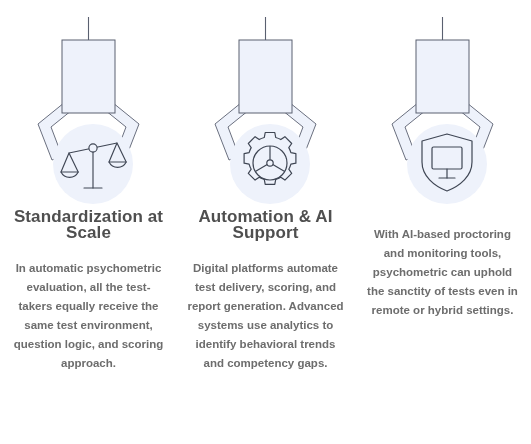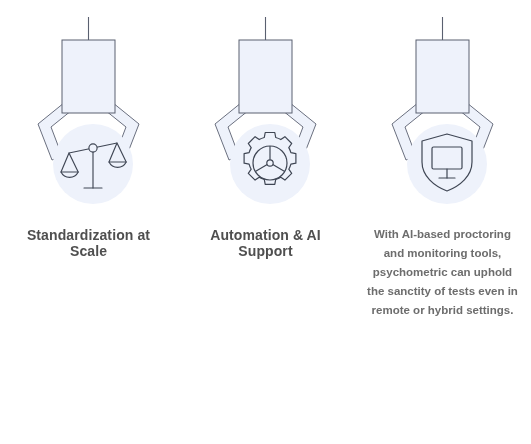--- a/index.html
+++ b/index.html
@@ -38,28 +38,28 @@
     height: 207px;
     position: relative;
   }
   .figure-svg {
     display: block;
     position: absolute;
     left: 0;
     top: 0;
   }
   .heading {
-    font-size: 14px;
+    font-size: 17px;
     font-weight: bold;
     color: #4f4f4f;
     text-align: center;
     line-height: 16px;
     letter-spacing: 0.1px;
     width: 150px;
-    margin-top: 20px;
+    margin-top: 2px;
   }
   .body-text {
     font-size: 11.5px;
     font-weight: bold;
     color: #6d6d6d;
     text-align: center;
     line-height: 19px;
     width: 152px;
     margin-top: 18px;
   }
@@ -93,20 +93,21 @@
           <line x1="93" y1="152" x2="93" y2="188"></line>
           <line x1="84" y1="188" x2="102" y2="188"></line>
           <path d="M 69 153 L 61 172 a 9.6 9.6 0 0 0 17.2 0 Z" fill="none"></path>
           <line x1="61" y1="172" x2="78.2" y2="172"></line>
           <path d="M 117 143 L 109 162 a 9.6 9.6 0 0 0 17.2 0 Z" fill="none"></path>
           <line x1="109" y1="162" x2="126.2" y2="162"></line>
         </g>
       </svg>
     </div>
     <div class="heading">Standardization at Scale</div>
+    <div class="body-text">In automatic psychometric evaluation, all the test-takers equally receive the same test environment, question logic, and scoring approach.</div>
   </div>
 
   <div class="column col-2">
     <div class="figure-wrap">
       <svg class="figure-svg" width="177" height="207" viewBox="0 0 177 207" xmlns="http://www.w3.org/2000/svg">
         <line x1="88.5" y1="17" x2="88.5" y2="40" stroke="#5a6070" stroke-width="1.1"></line>
         <path d="M 75 94 L 38 124 L 52 160 L 62 156 L 51 127 L 82 102 Z" fill="#eef2fb" stroke="#5a6070" stroke-width="0.9" stroke-linejoin="round"></path>
         <path d="M 102 94 L 139 124 L 125 160 L 115 156 L 126 127 L 95 102 Z" fill="#eef2fb" stroke="#5a6070" stroke-width="0.9" stroke-linejoin="round"></path>
         <path d="M 79 104 a 9.5 9.5 0 0 1 19 0 z" fill="#eef2fb" stroke="#5a6070" stroke-width="0.9"></path>
         <rect x="62" y="40" width="53" height="73" fill="#eef2fb" stroke="#5a6070" stroke-width="1"></rect>
@@ -116,20 +117,21 @@
           <path d="M 88.2 132.5 h 9.6 l 0.9 5.0 a 22 22 0 0 1 5.1 2.1 l 4.1 -2.9 l 6.8 6.8 l -2.9 4.1 a 22 22 0 0 1 2.1 5.1 l 5.0 0.9 v 9.6 l -5.0 0.9 a 22 22 0 0 1 -2.1 5.1 l 2.9 4.1 l -6.8 6.8 l -4.1 -2.9 a 22 22 0 0 1 -5.1 2.1 l -0.9 5.0 h -9.6 l -0.9 -5.0 a 22 22 0 0 1 -5.1 -2.1 l -4.1 2.9 l -6.8 -6.8 l 2.9 -4.1 a 22 22 0 0 1 -2.1 -5.1 l -5.0 -0.9 v -9.6 l 5.0 -0.9 a 22 22 0 0 1 2.1 -5.1 l -2.9 -4.1 l 6.8 -6.8 l 4.1 2.9 a 22 22 0 0 1 5.1 -2.1 Z"></path>
           <circle cx="93" cy="163" r="17"></circle>
           <circle cx="93" cy="163" r="3.2"></circle>
           <line x1="93" y1="146" x2="93" y2="159.8"></line>
           <line x1="78.3" y1="171.5" x2="90.2" y2="164.6"></line>
           <line x1="107.7" y1="171.5" x2="95.8" y2="164.6"></line>
         </g>
       </svg>
     </div>
     <div class="heading">Automation &amp; AI Support</div>
+    <div class="body-text">Digital platforms automate test delivery, scoring, and report generation. Advanced systems use analytics to identify behavioral trends and competency gaps.</div>
   </div>
 
   <div class="column col-3">
     <div class="figure-wrap">
       <svg class="figure-svg" width="177" height="207" viewBox="0 0 177 207" xmlns="http://www.w3.org/2000/svg">
         <line x1="88.5" y1="17" x2="88.5" y2="40" stroke="#5a6070" stroke-width="1.1"></line>
         <path d="M 75 94 L 38 124 L 52 160 L 62 156 L 51 127 L 82 102 Z" fill="#eef2fb" stroke="#5a6070" stroke-width="0.9" stroke-linejoin="round"></path>
         <path d="M 102 94 L 139 124 L 125 160 L 115 156 L 126 127 L 95 102 Z" fill="#eef2fb" stroke="#5a6070" stroke-width="0.9" stroke-linejoin="round"></path>
         <path d="M 79 104 a 9.5 9.5 0 0 1 19 0 z" fill="#eef2fb" stroke="#5a6070" stroke-width="0.9"></path>
         <rect x="62" y="40" width="53" height="73" fill="#eef2fb" stroke="#5a6070" stroke-width="1"></rect>

